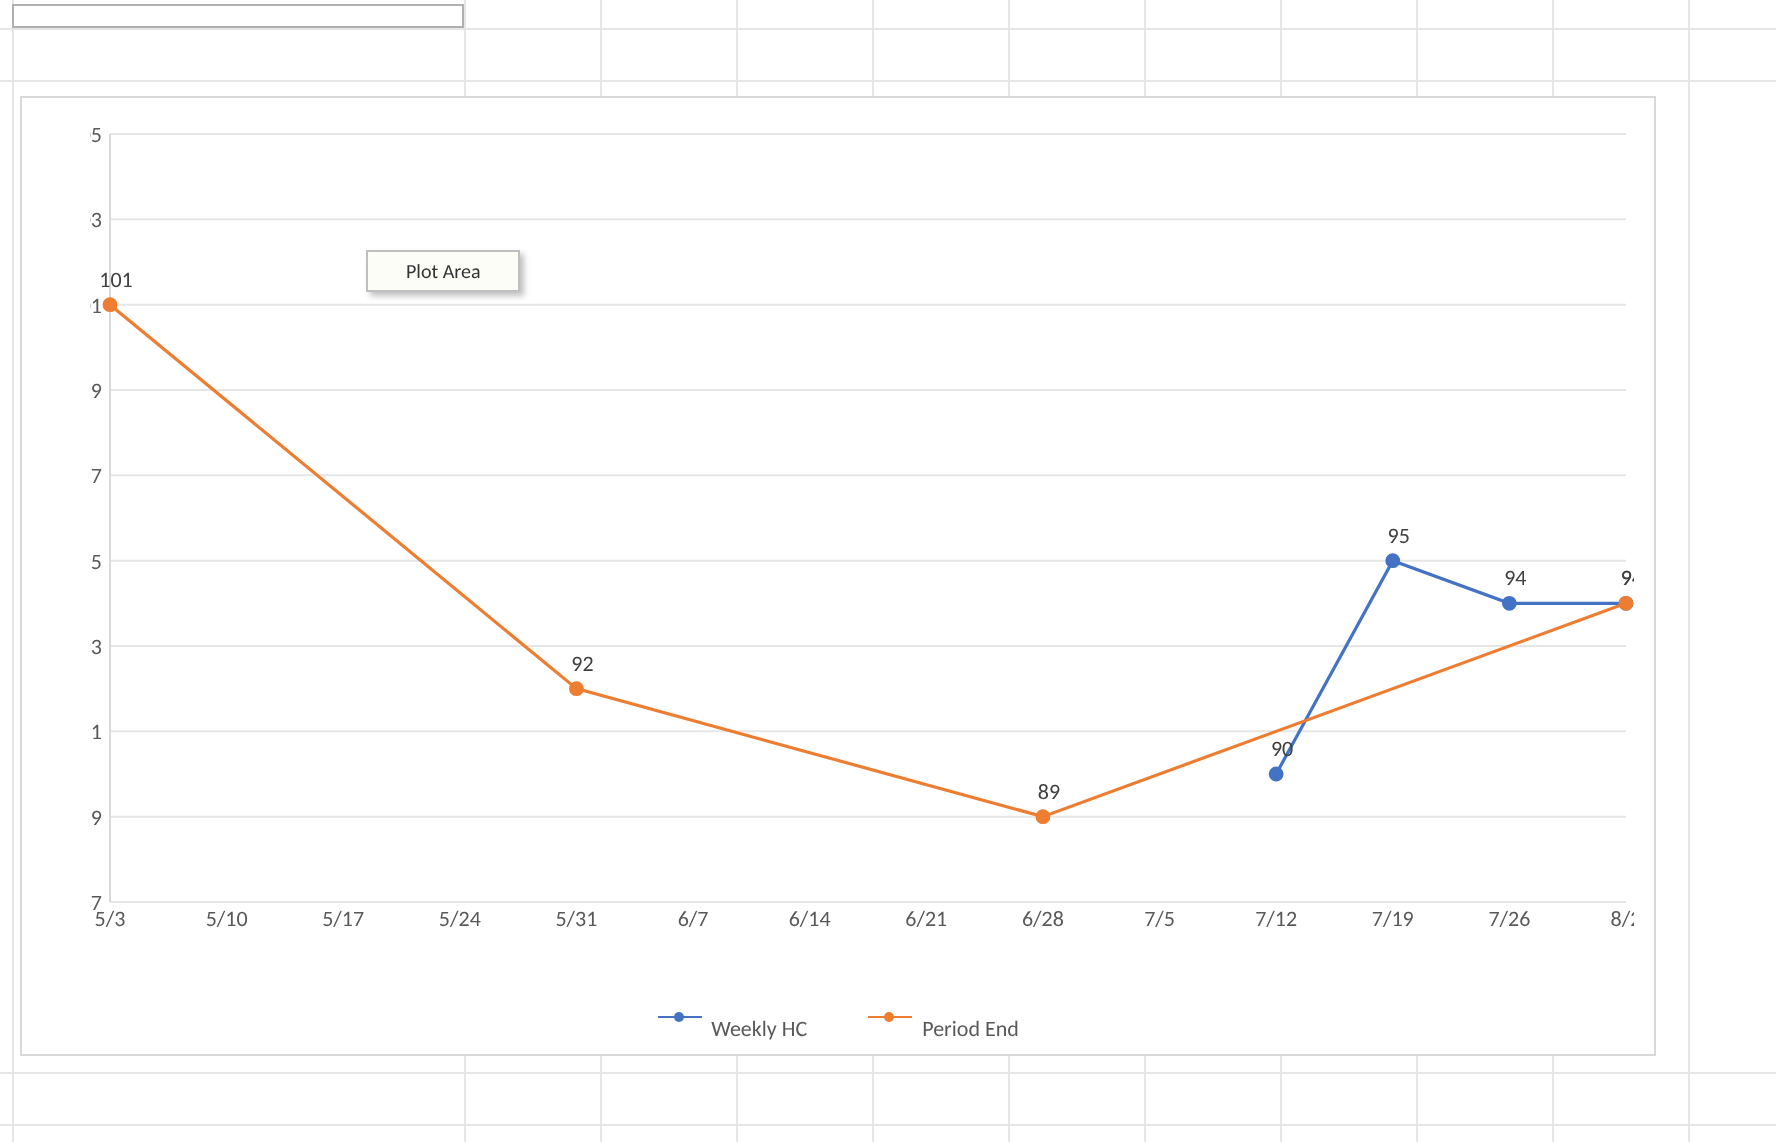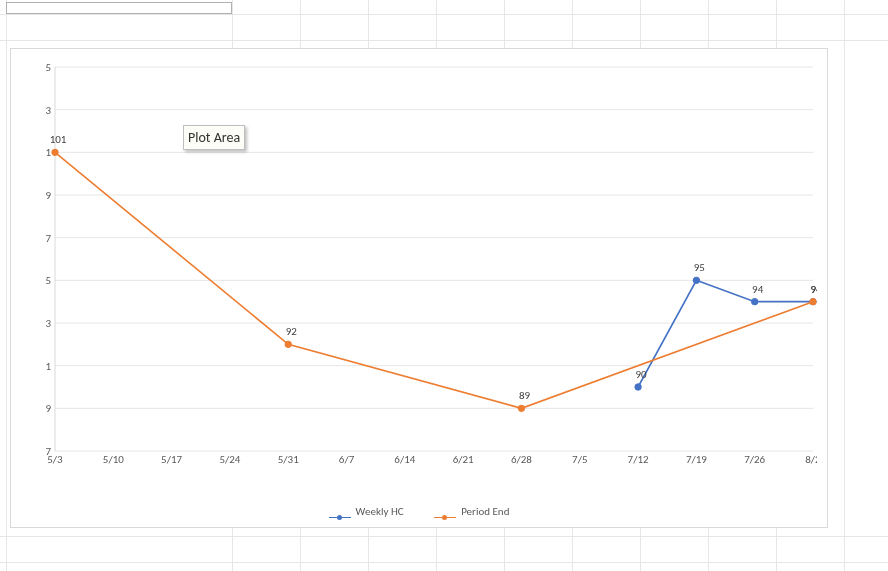--- a/index.html
+++ b/index.html
@@ -8,24 +8,24 @@
   .grid-row{position:absolute;left:0;right:0;height:1px;background:#e6e6e6;}
   .cell-sel{position:absolute;border:1px solid #b0b0b0;background:#fff;left:6px;top:2px;width:224px;height:10px;}
   .chart-box{position:absolute;left:10px;top:48px;width:816px;height:478px;background:#fff;border:1px solid #d9d9d9;}
   .plot{position:absolute;left:34px;top:12px;width:772px;height:404px;}
   svg{display:block;}
   .ytick,.xtick{fill:#595959;font-size:11px;}
   .ytick{text-anchor:end;}
   .xtick{text-anchor:middle;}
   .dlabel{fill:#404040;font-size:11px;text-anchor:middle;}
   .legend{position:absolute;left:0;right:0;bottom:6px;text-align:center;}
-  .lg{display:inline-flex;align-items:flex-end;margin:0 14px;color:#595959;}
+  .lg{display:inline-flex;align-items:flex-start;margin:0 14px;color:#595959;}
   .lg-line{width:22px;height:0;border-top:1.6px solid;position:relative;margin-right:5px;}
   .lg-dot{position:absolute;left:8px;top:-3.5px;width:5px;height:5px;border-radius:50%;}
-  .tooltip{position:absolute;background:#fbfdf6;border:1px solid #bfbfbf;padding:3px 4px;color:#333;font-size:14px;box-shadow:2px 2px 3px rgba(0,0,0,.25);}
+  .tooltip{position:absolute;background:#fbfdf6;border:1px solid #bfbfbf;padding:3px 19px;color:#333;font-size:10px;box-shadow:2px 2px 3px rgba(0,0,0,.25);}
   .lg-a .lg-line{border-color:#4472C4;} .lg-a .lg-dot{background:#4472C4;}
   .lg-b .lg-line{border-color:#ED7D31;} .lg-b .lg-dot{background:#ED7D31;}
 </style>
 </head>
 <body>
 <div class="sheet">
 
 <div>
   <div class="grid-row" style="top:14px;"></div>
   <div class="grid-row" style="top:40px;"></div>

